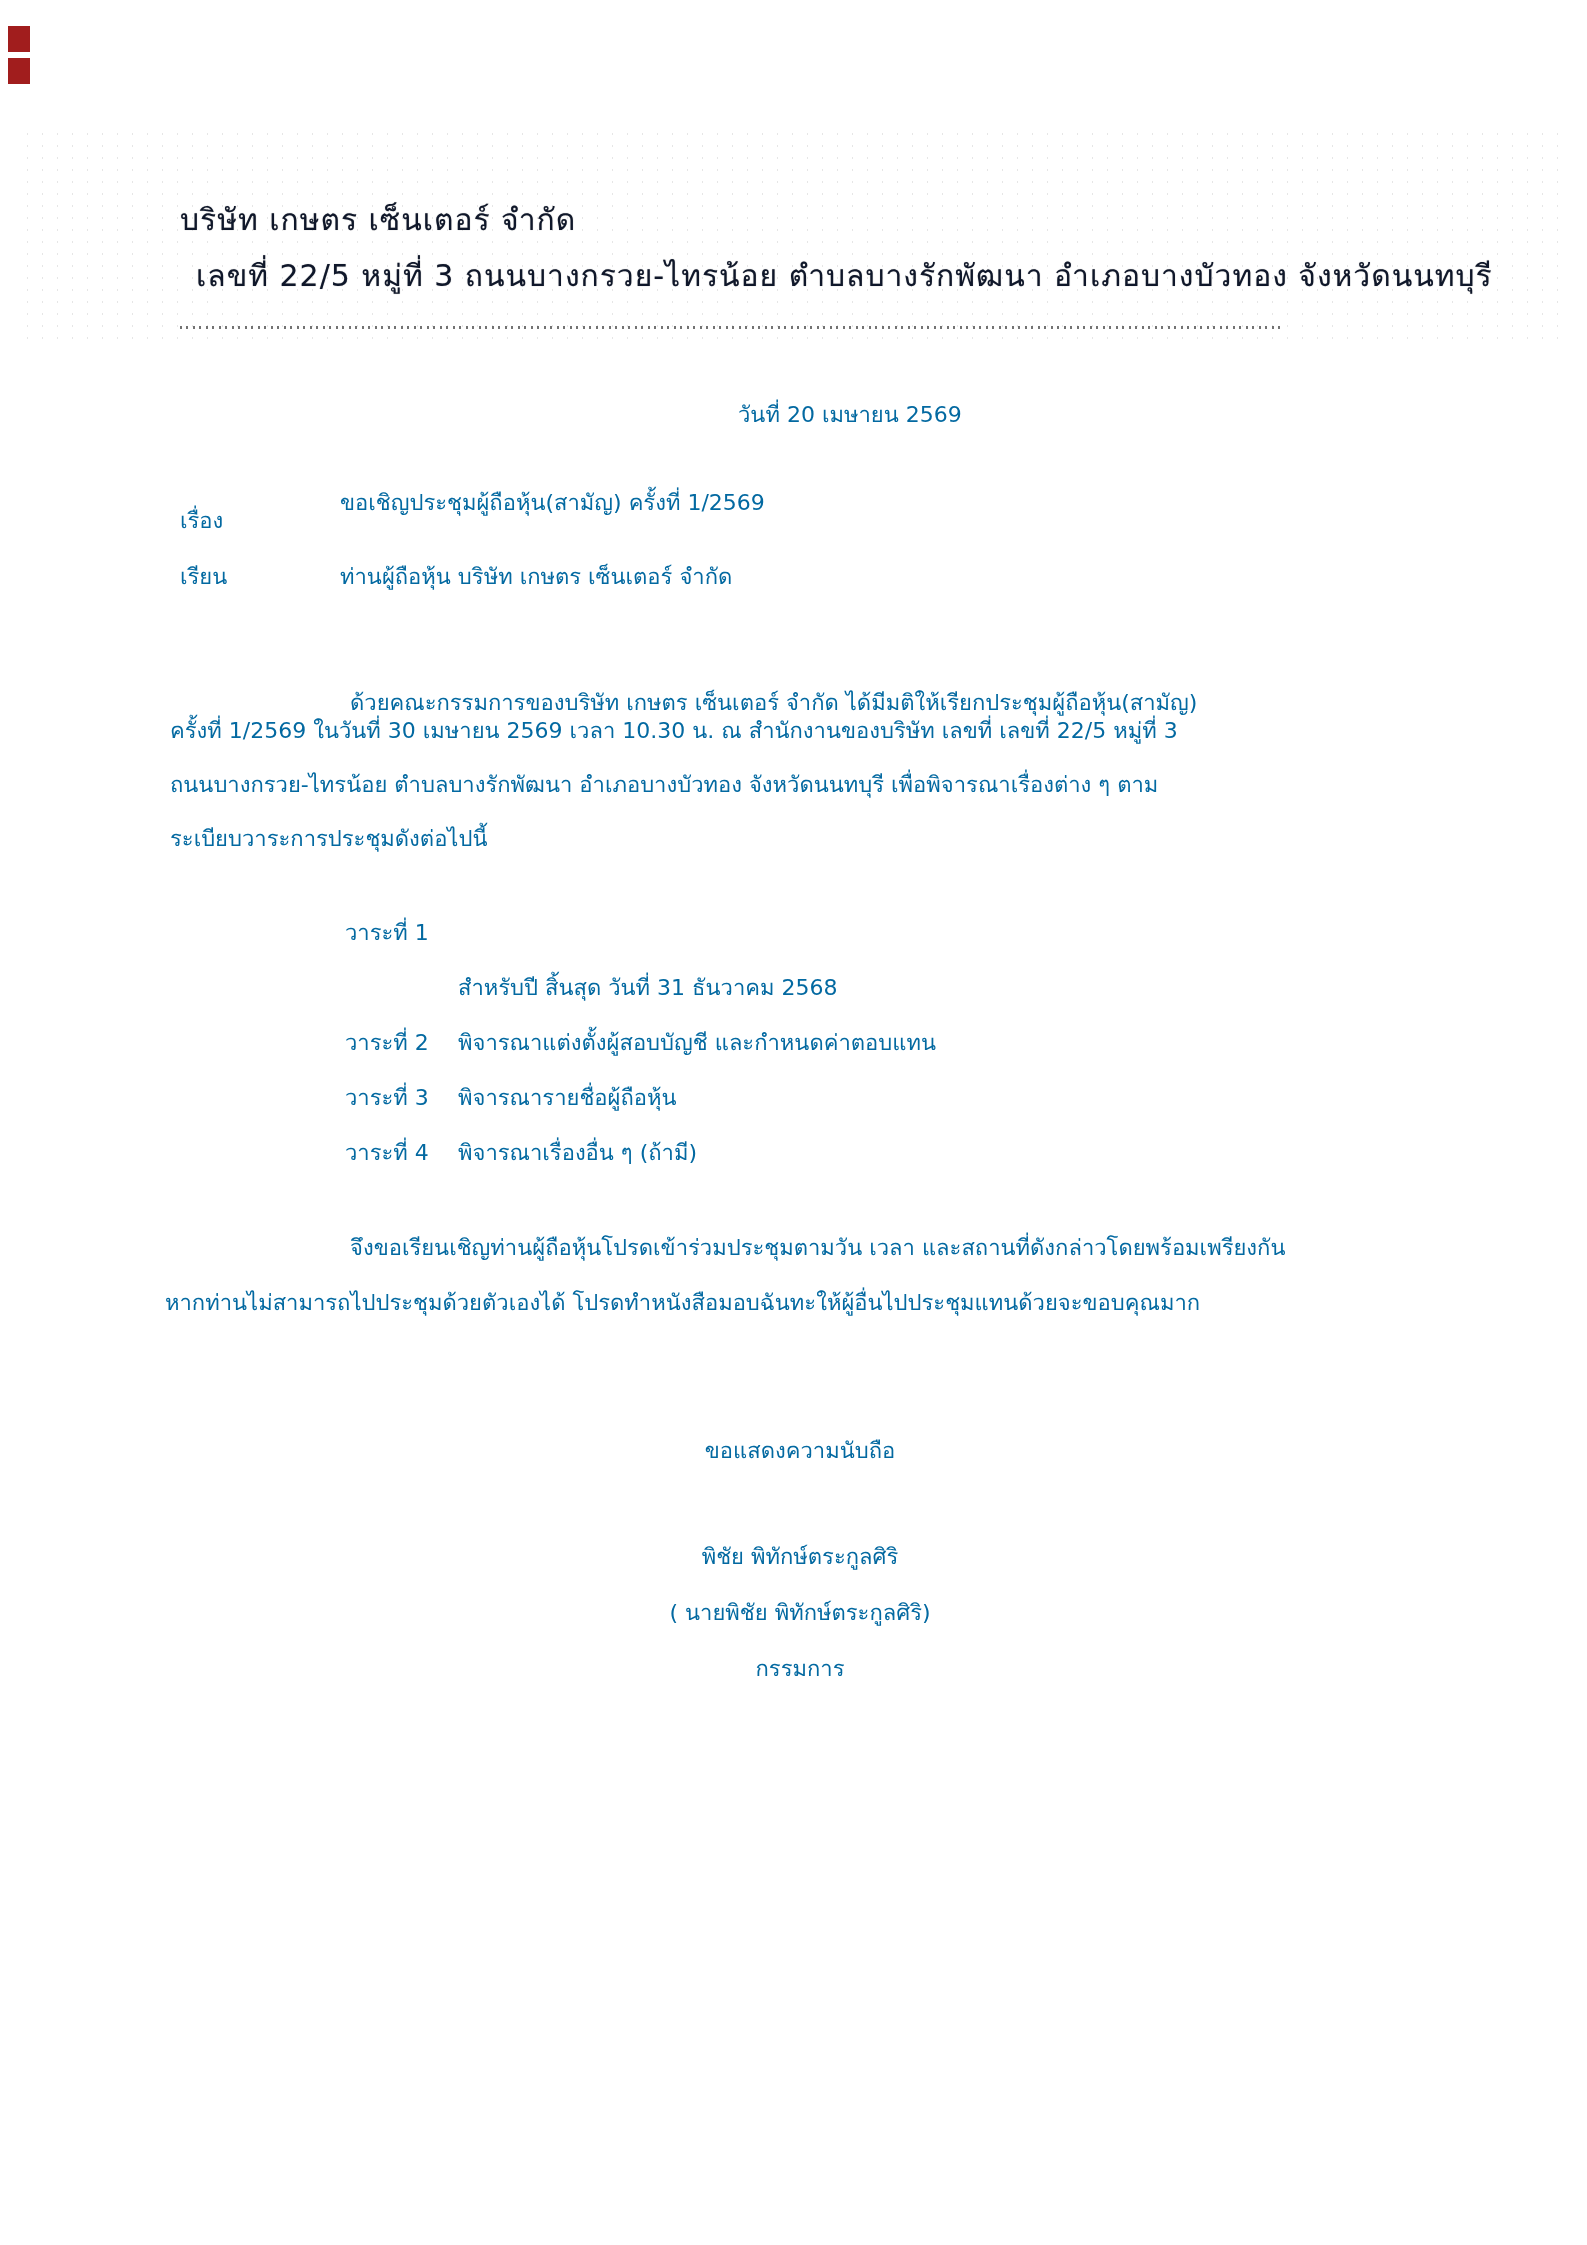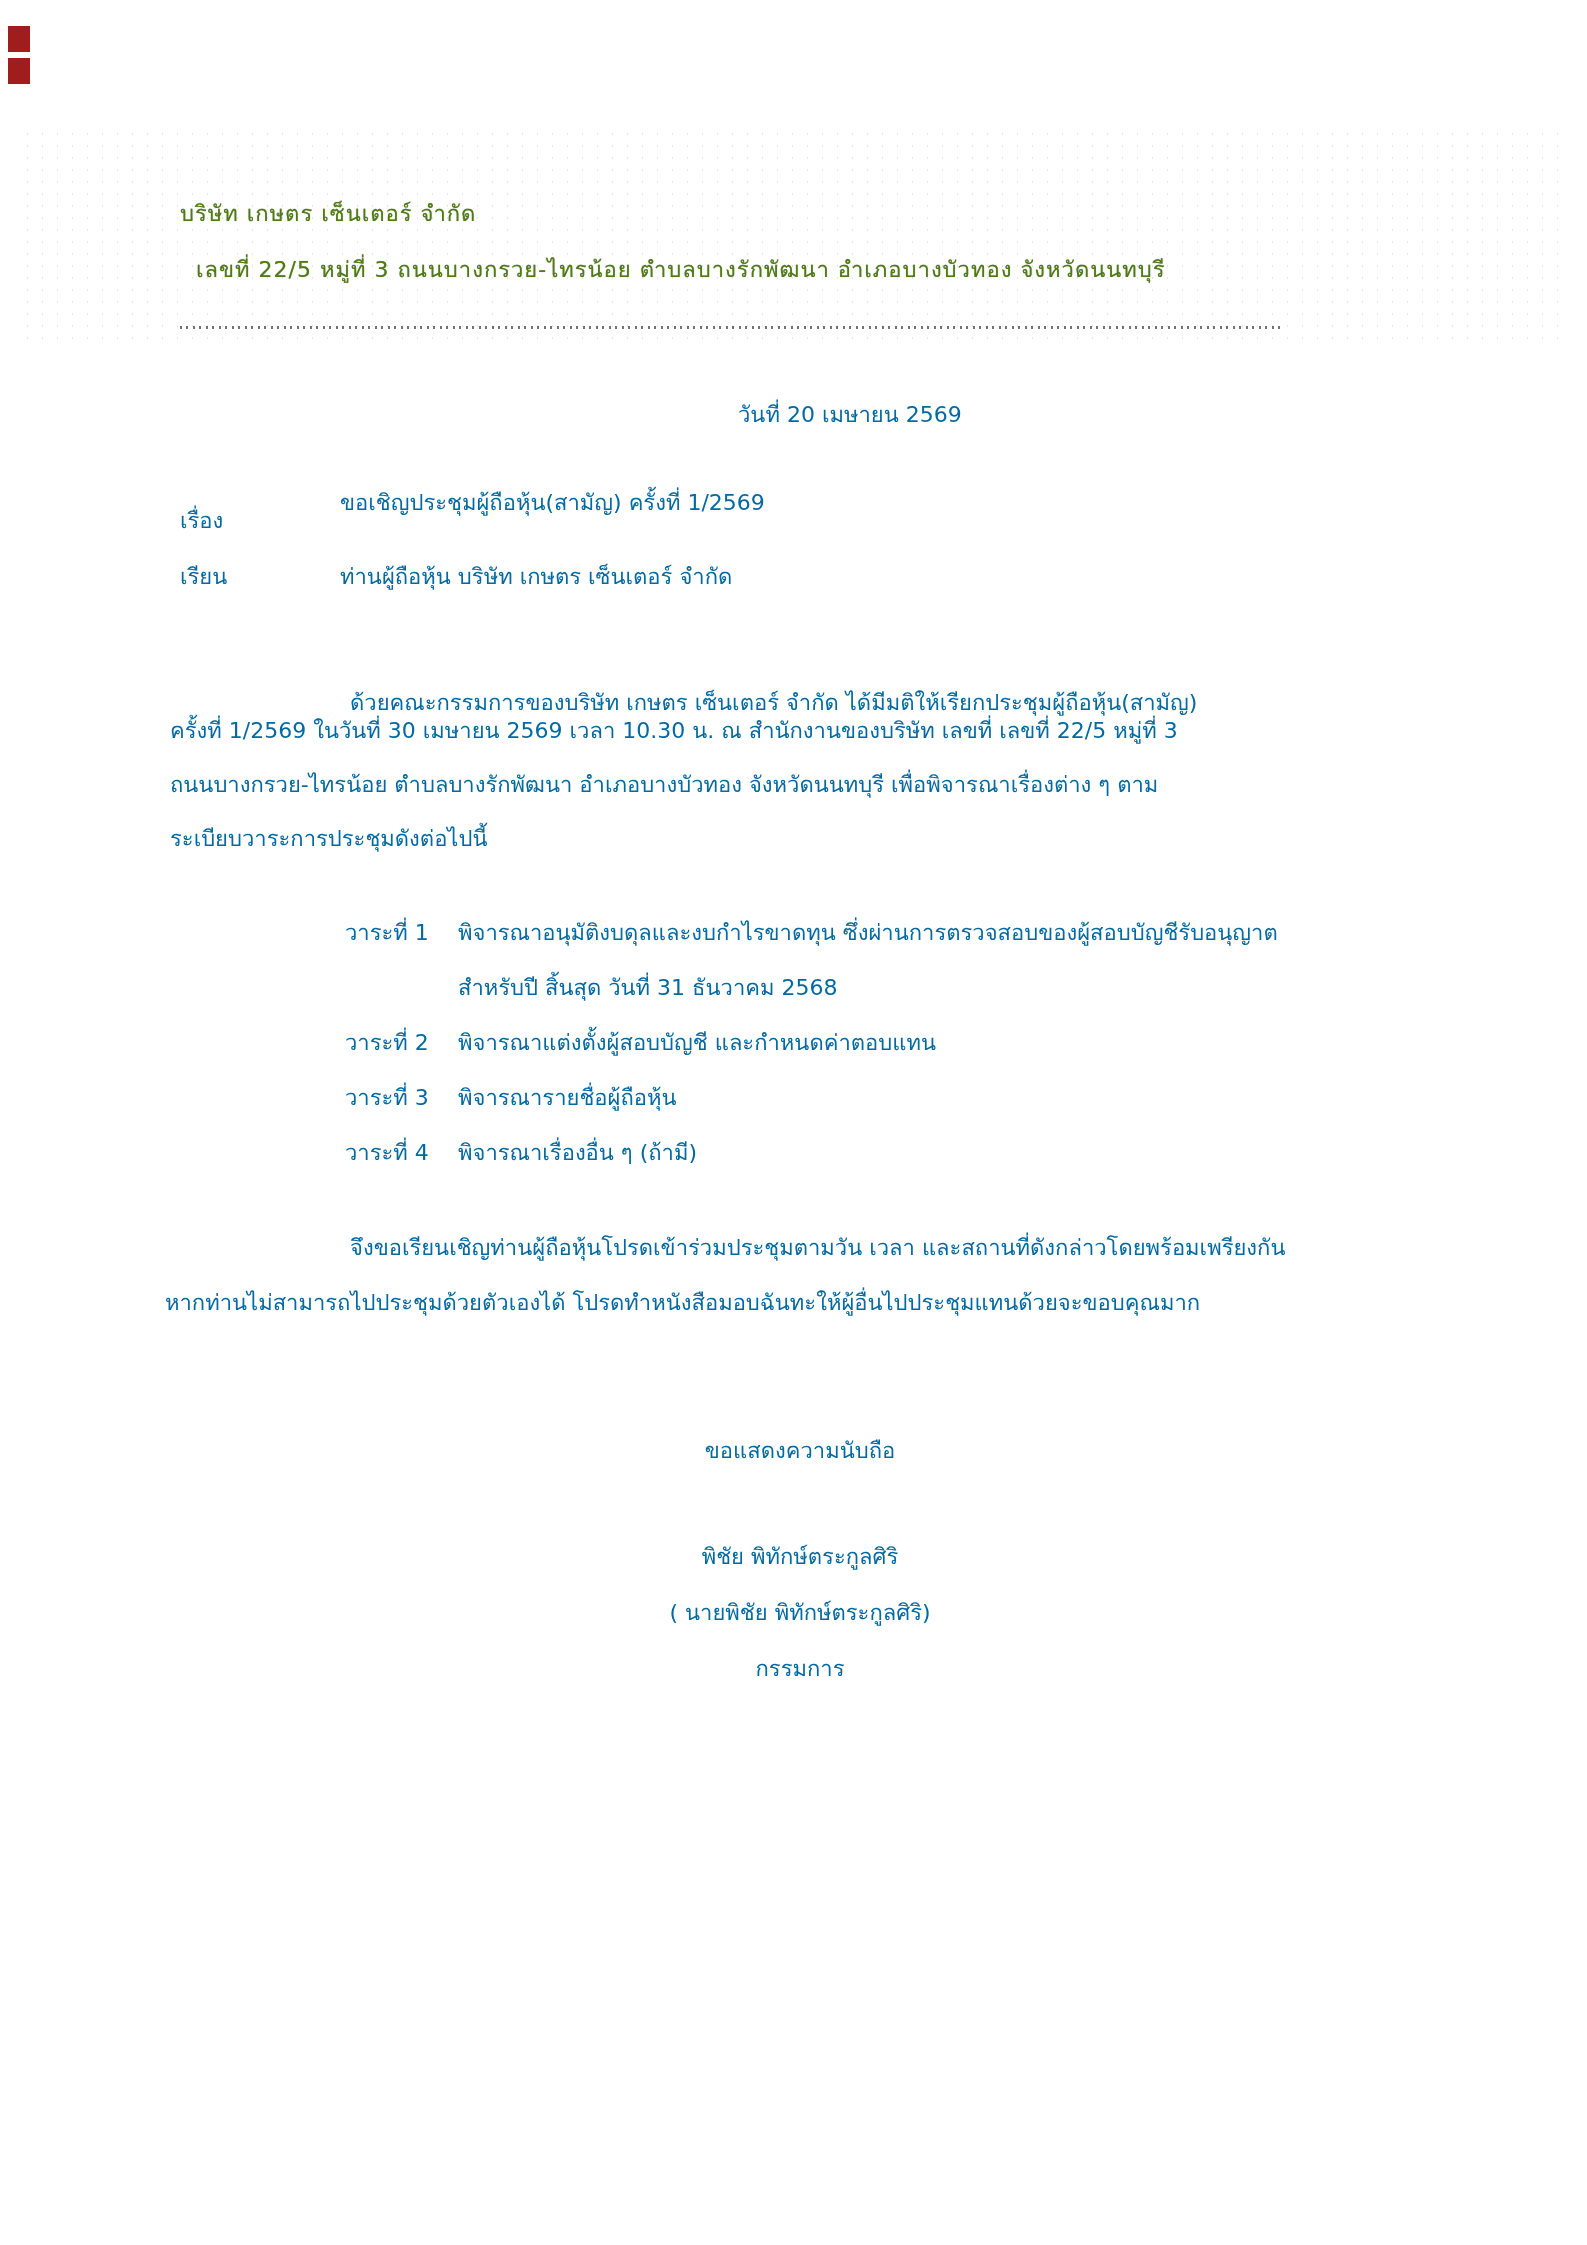--- a/index.html
+++ b/index.html
@@ -19,22 +19,22 @@
   .noise-band {
     position: absolute;
     left: 20px; top: 128px;
     width: 1540px; height: 215px;
     background-image: radial-gradient(#8f8f8f 0.9px, transparent 1.1px);
     background-size: 15px 12px;
     opacity: 0.22;
     pointer-events: none;
   }
   .header-line {
-    font-size: 22px;
-    color: #4d7c0f;
+    font-size: 30px;
+    color: #0f172a;
     text-shadow: 0 0 1px #9a9a9a;
     letter-spacing: 1px;
   }
   .company { left: 180px; top: 196px; }
   .address { left: 196px; top: 252px; }
 
   .dotted-rule {
     position: absolute;
     left: 180px; top: 326px;
     width: 1103px; height: 3px;
@@ -102,21 +102,20 @@
 
   <div class="abs txt label-col recipient-row-label">เรียน</div>
   <div class="abs txt recipient-row-text">ท่านผู้ถือหุ้น บริษัท เกษตร เซ็นเตอร์ จำกัด</div>
 
   <div class="abs txt body-l1">ด้วยคณะกรรมการของบริษัท เกษตร เซ็นเตอร์   จำกัด   ได้มีมติให้เรียกประชุมผู้ถือหุ้น(สามัญ)</div>
   <div class="abs txt body-l2">ครั้งที่ 1/2569 ในวันที่ 30 เมษายน 2569 เวลา 10.30 น. ณ สำนักงานของบริษัท เลขที่ เลขที่ 22/5 หมู่ที่ 3</div>
   <div class="abs txt body-l3">ถนนบางกรวย-ไทรน้อย ตำบลบางรักพัฒนา อำเภอบางบัวทอง จังหวัดนนทบุรี  เพื่อพิจารณาเรื่องต่าง ๆ ตาม</div>
   <div class="abs txt body-l4">ระเบียบวาระการประชุมดังต่อไปนี้</div>
 
   <div class="abs txt agenda-label ag1a">วาระที่ 1</div>
-  <div class="abs txt agenda-text ag1a">พิจารณาอนุมัติงบดุลและงบกำไรขาดทุน ซึ่งผ่านการตรวจสอบของผู้สอบบัญชีรับอนุญาต</div>
   <div class="abs txt agenda-text ag1b">สำหรับปี  สิ้นสุด  วันที่ 31 ธันวาคม 2568</div>
 
   <div class="abs txt agenda-label ag2">วาระที่ 2</div>
   <div class="abs txt agenda-text ag2">พิจารณาแต่งตั้งผู้สอบบัญชี และกำหนดค่าตอบแทน</div>
 
   <div class="abs txt agenda-label ag3">วาระที่ 3</div>
   <div class="abs txt agenda-text ag3">พิจารณารายชื่อผู้ถือหุ้น</div>
 
   <div class="abs txt agenda-label ag4">วาระที่ 4</div>
   <div class="abs txt agenda-text ag4">พิจารณาเรื่องอื่น ๆ (ถ้ามี)</div>

